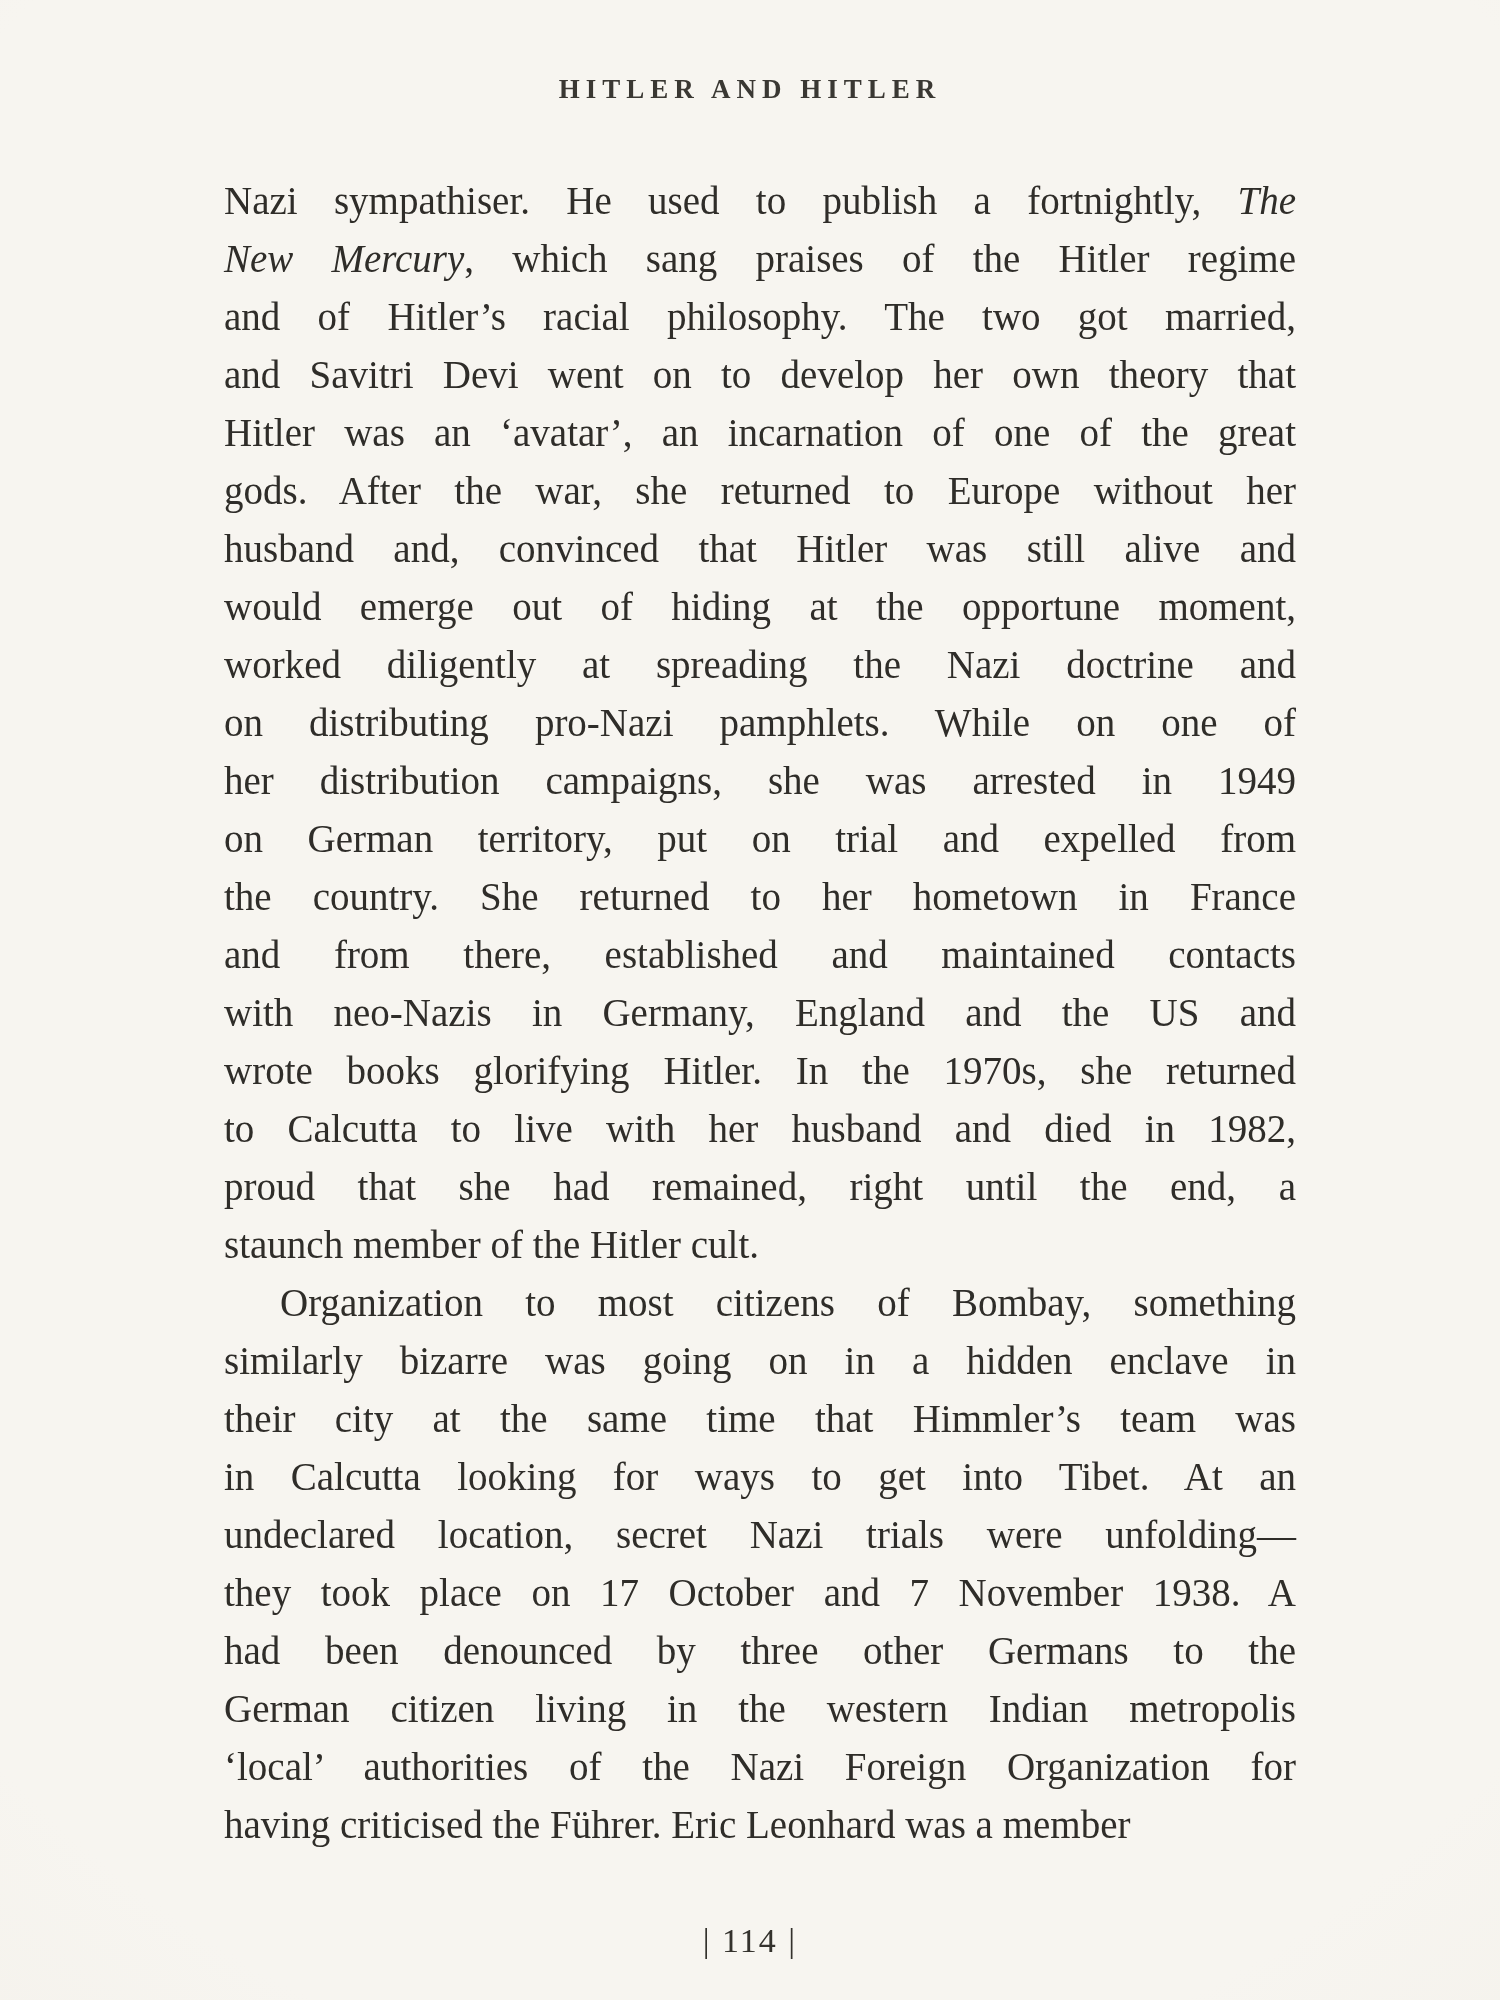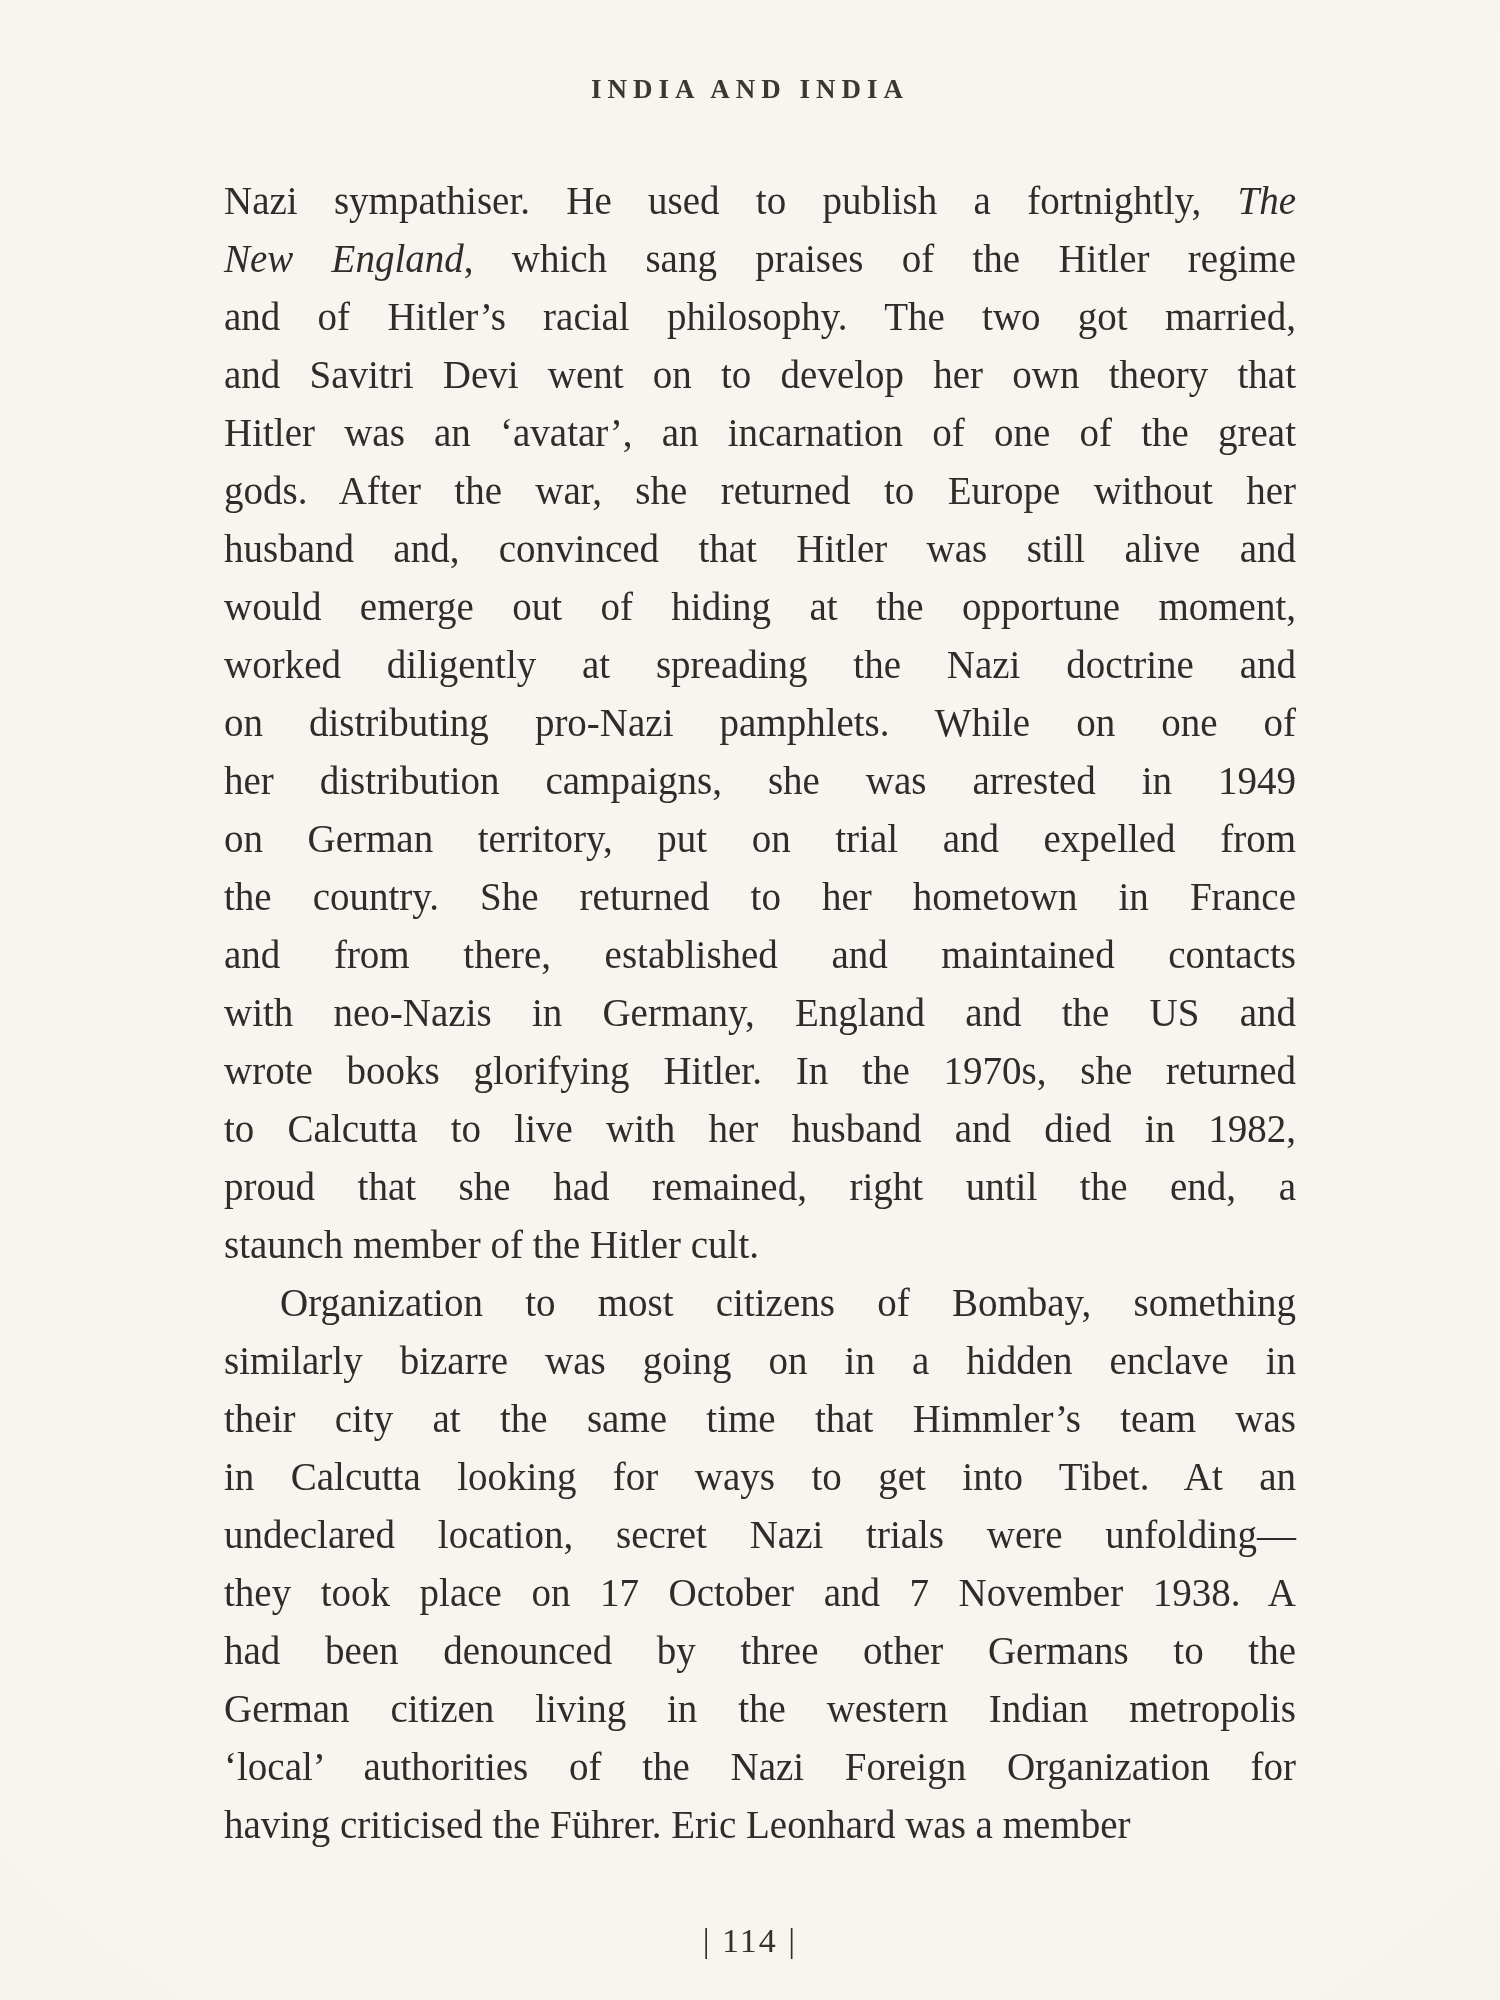--- a/index.html
+++ b/index.html
@@ -66,26 +66,26 @@
     text-align: center;
     font-size: 34px;
     color: #34322d;
     letter-spacing: 2px;
   }
 </style>
 </head>
 <body>
 
 <div class="scan-page">
-  <div class="running-head">INDIA AND INDIA</div>
+  <div class="running-head">HITLER AND HITLER</div>
 
   <div class="body-text">
       <div class="paragraph">
         <div class="line"><span>Nazi sympathiser. He used to publish a fortnightly, </span><span class="italic">The</span></div>
-        <div class="line"><span class="italic">New England</span><span>, which sang praises of the Hitler regime</span></div>
+        <div class="line"><span class="italic">New Mercury</span><span>, which sang praises of the Hitler regime</span></div>
         <div class="line"><span>and of Hitler’s racial philosophy. The two got married,</span></div>
         <div class="line"><span>and Savitri Devi went on to develop her own theory that</span></div>
         <div class="line"><span>Hitler was an ‘avatar’, an incarnation of one of the great</span></div>
         <div class="line"><span>gods. After the war, she returned to Europe without her</span></div>
         <div class="line"><span>husband and, convinced that Hitler was still alive and</span></div>
         <div class="line"><span>would emerge out of hiding at the opportune moment,</span></div>
         <div class="line"><span>worked diligently at spreading the Nazi doctrine and</span></div>
         <div class="line"><span>on distributing pro-Nazi pamphlets. While on one of</span></div>
         <div class="line"><span>her distribution campaigns, she was arrested in 1949</span></div>
         <div class="line"><span>on German territory, put on trial and expelled from</span></div>

